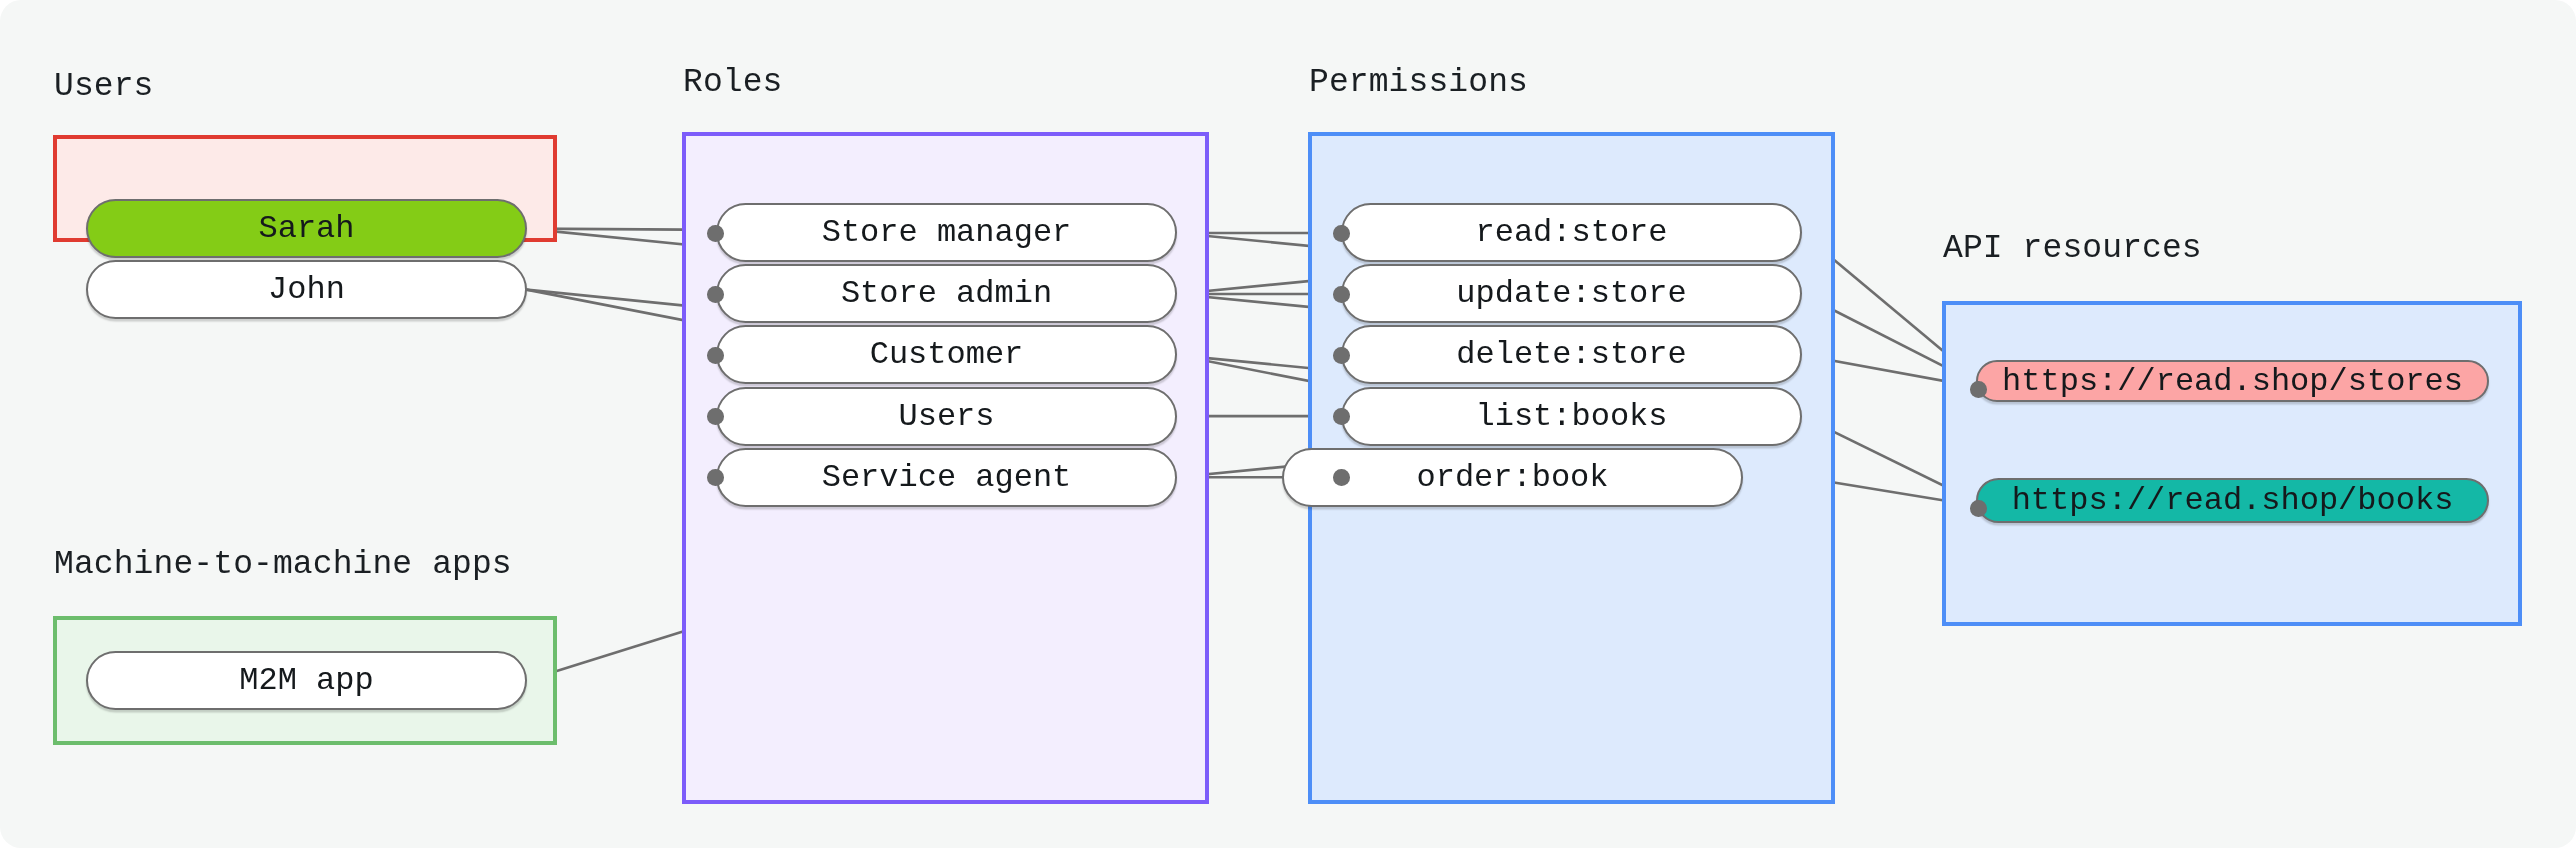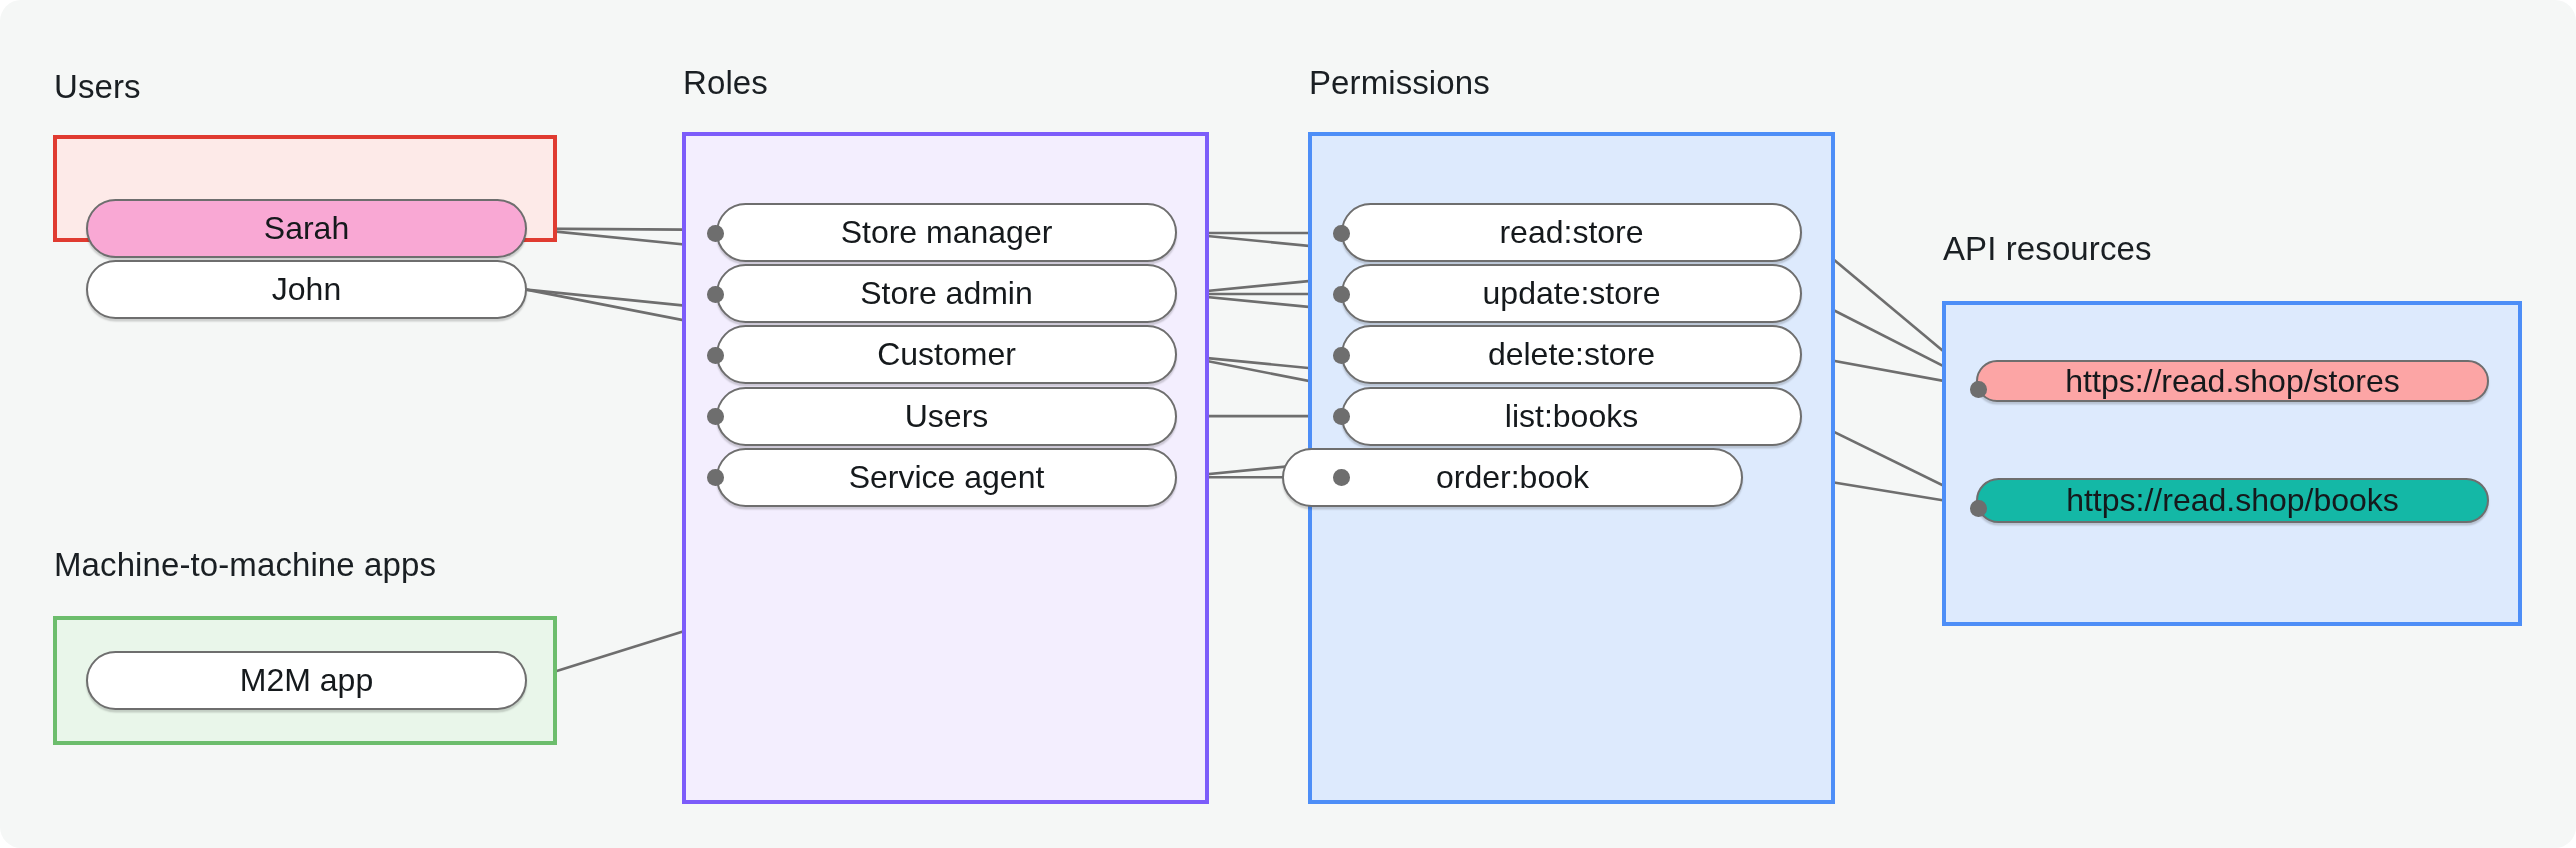--- a/index.html
+++ b/index.html
@@ -63,21 +63,21 @@
     width: 16.6px;
     height: 16.6px;
     border-radius: 50%;
     background: #6e6e6e;
     z-index: 5;
   }
 </style>
 </head>
 <body>
 
-<div id="canvas" style="background: rgb(245, 247, 246);">
+<div id="canvas" style="background: rgb(245, 247, 246); font-family: Liberation Mono, monospace;">
   <svg id="edge-layer" viewBox="0 0 2952 972" xmlns="http://www.w3.org/2000/svg">
       <line x1="603" y1="262" x2="1348" y2="267" stroke="#6e6e6e" stroke-width="3"></line>
       <line x1="603" y1="262" x2="1348" y2="337" stroke="#6e6e6e" stroke-width="3"></line>
       <line x1="603" y1="332" x2="1348" y2="407" stroke="#6e6e6e" stroke-width="3"></line>
       <line x1="603" y1="332" x2="1348" y2="477" stroke="#6e6e6e" stroke-width="3"></line>
       <line x1="603" y1="780" x2="1348" y2="547" stroke="#6e6e6e" stroke-width="3"></line>
       <line x1="1348" y1="267" x2="2065" y2="267" stroke="#6e6e6e" stroke-width="3"></line>
       <line x1="1348" y1="267" x2="2065" y2="337" stroke="#6e6e6e" stroke-width="3"></line>
       <line x1="1348" y1="337" x2="2065" y2="267" stroke="#6e6e6e" stroke-width="3"></line>
       <line x1="1348" y1="337" x2="2065" y2="337" stroke="#6e6e6e" stroke-width="3"></line>
@@ -89,21 +89,21 @@
       <line x1="1348" y1="547" x2="2065" y2="547" stroke="#6e6e6e" stroke-width="3"></line>
       <line x1="2065" y1="267" x2="2279" y2="446" stroke="#6e6e6e" stroke-width="3"></line>
       <line x1="2065" y1="337" x2="2279" y2="446" stroke="#6e6e6e" stroke-width="3"></line>
       <line x1="2065" y1="407" x2="2279" y2="446" stroke="#6e6e6e" stroke-width="3"></line>
       <line x1="2065" y1="477" x2="2279" y2="582" stroke="#6e6e6e" stroke-width="3"></line>
       <line x1="2065" y1="547" x2="2279" y2="582" stroke="#6e6e6e" stroke-width="3"></line>
     </svg>
   <div id="groups">
       <div class="group-label" style="left: 54px; top: 68px;">Users</div>
       <div class="group-box" style="left: 53px; top: 135px; width: 504px; height: 107px; border-color: rgb(224, 59, 49); background: rgb(253, 234, 232);"></div>
-      <div class="node" style="left: 86px; top: 199px; width: 441px; height: 59px; background: #f9a8d4; border-color: rgb(110, 110, 110);">Sarah</div>
+      <div class="node" style="left: 86px; top: 199px; width: 441px; height: 59px; background: #84cc16; border-color: rgb(110, 110, 110);">Sarah</div>
       <div class="node" style="left: 86px; top: 260px; width: 441px; height: 59px; background: rgb(255, 255, 255); border-color: rgb(110, 110, 110);">John</div>
       <div class="group-label" style="left: 54px; top: 546px;">Machine-to-machine apps</div>
       <div class="group-box" style="left: 53px; top: 616px; width: 504px; height: 129px; border-color: rgb(108, 189, 108); background: rgb(233, 246, 234);"></div>
       <div class="node" style="left: 86px; top: 651px; width: 441px; height: 59px; background: rgb(255, 255, 255); border-color: rgb(110, 110, 110);">M2M app</div>
       <div class="group-label" style="left: 683px; top: 64px; text-align: right;">Roles</div>
       <div class="group-box" style="left: 682px; top: 132px; width: 527px; height: 672px; border-color: rgb(124, 92, 250); background: rgb(243, 238, 254);"></div>
       <div class="node" style="left: 716px; top: 203px; width: 461px; height: 59px; background: rgb(255, 255, 255); border-color: rgb(110, 110, 110);">Store manager</div>
       <div class="node" style="left: 716px; top: 264px; width: 461px; height: 59px; background: rgb(255, 255, 255); border-color: rgb(110, 110, 110);">Store admin</div>
       <div class="node" style="left: 716px; top: 325px; width: 461px; height: 59px; background: rgb(255, 255, 255); border-color: rgb(110, 110, 110);">Customer</div>
       <div class="node" style="left: 716px; top: 387px; width: 461px; height: 59px; background: rgb(255, 255, 255); border-color: rgb(110, 110, 110);">Users</div>

